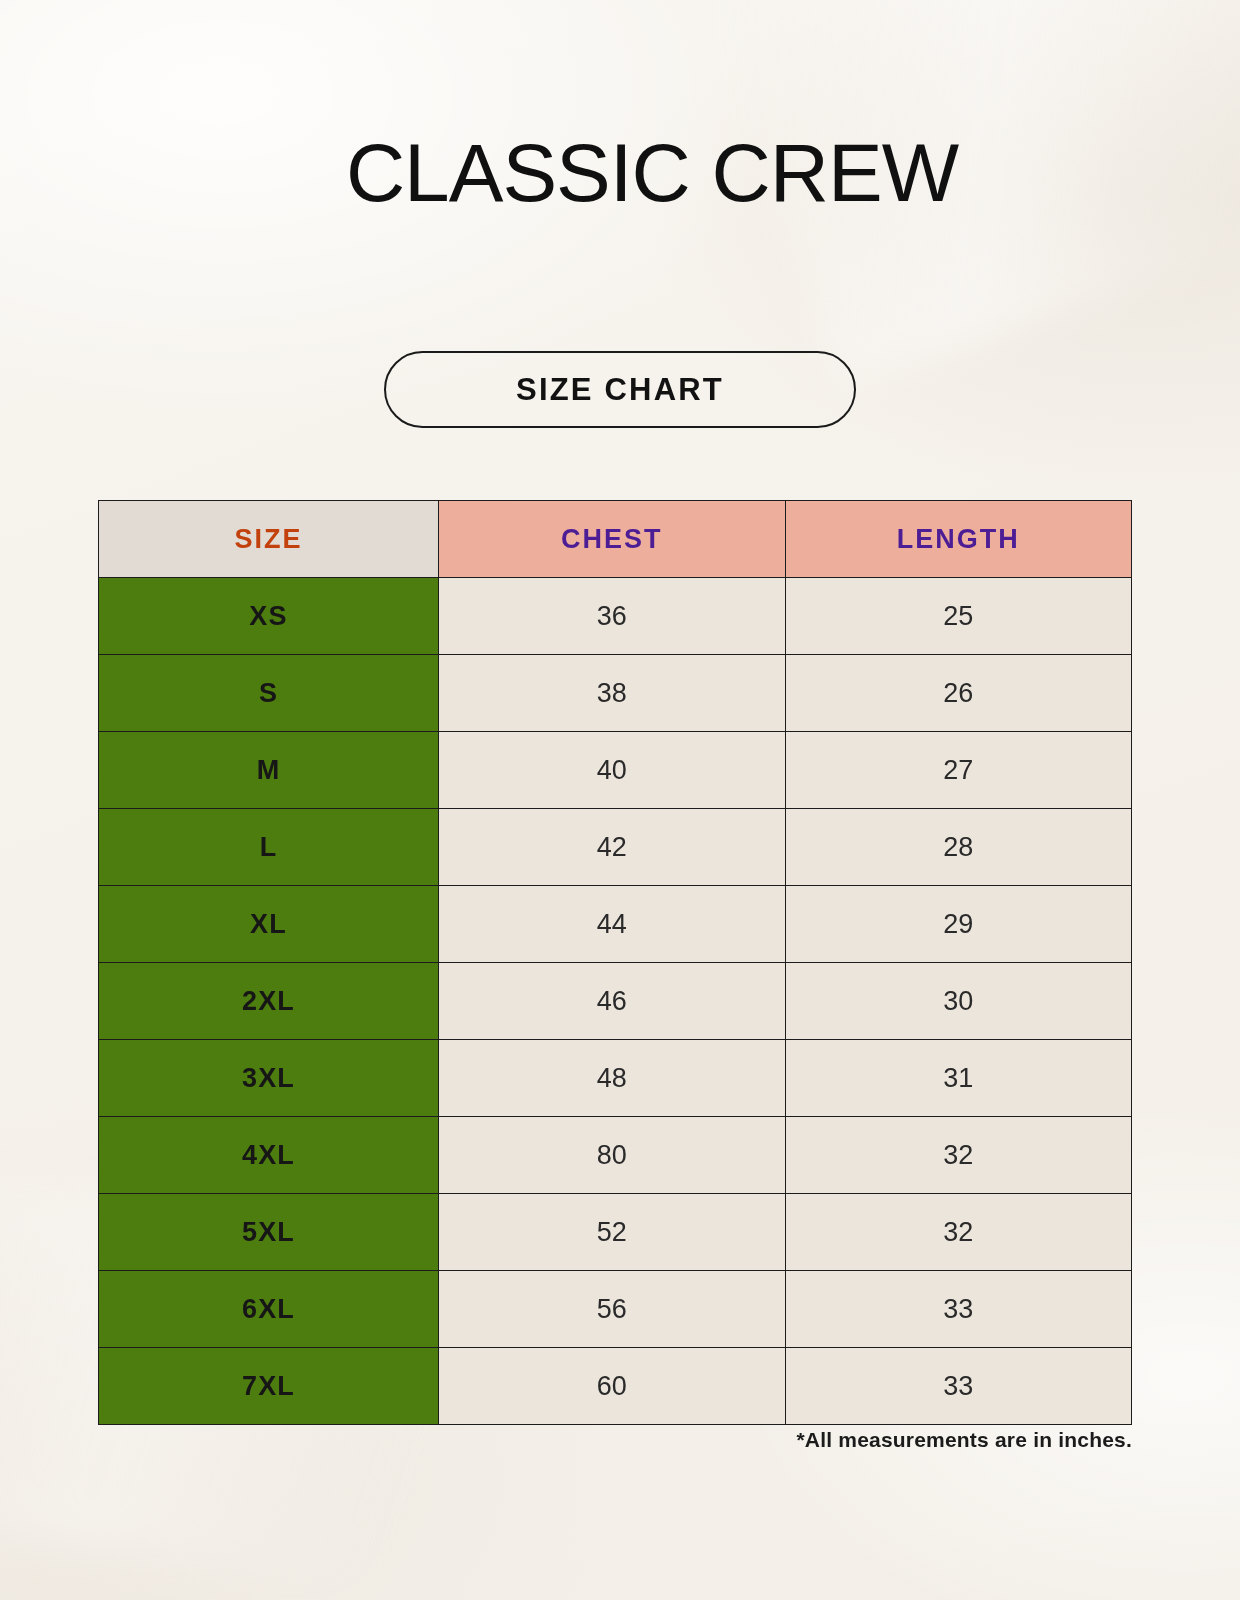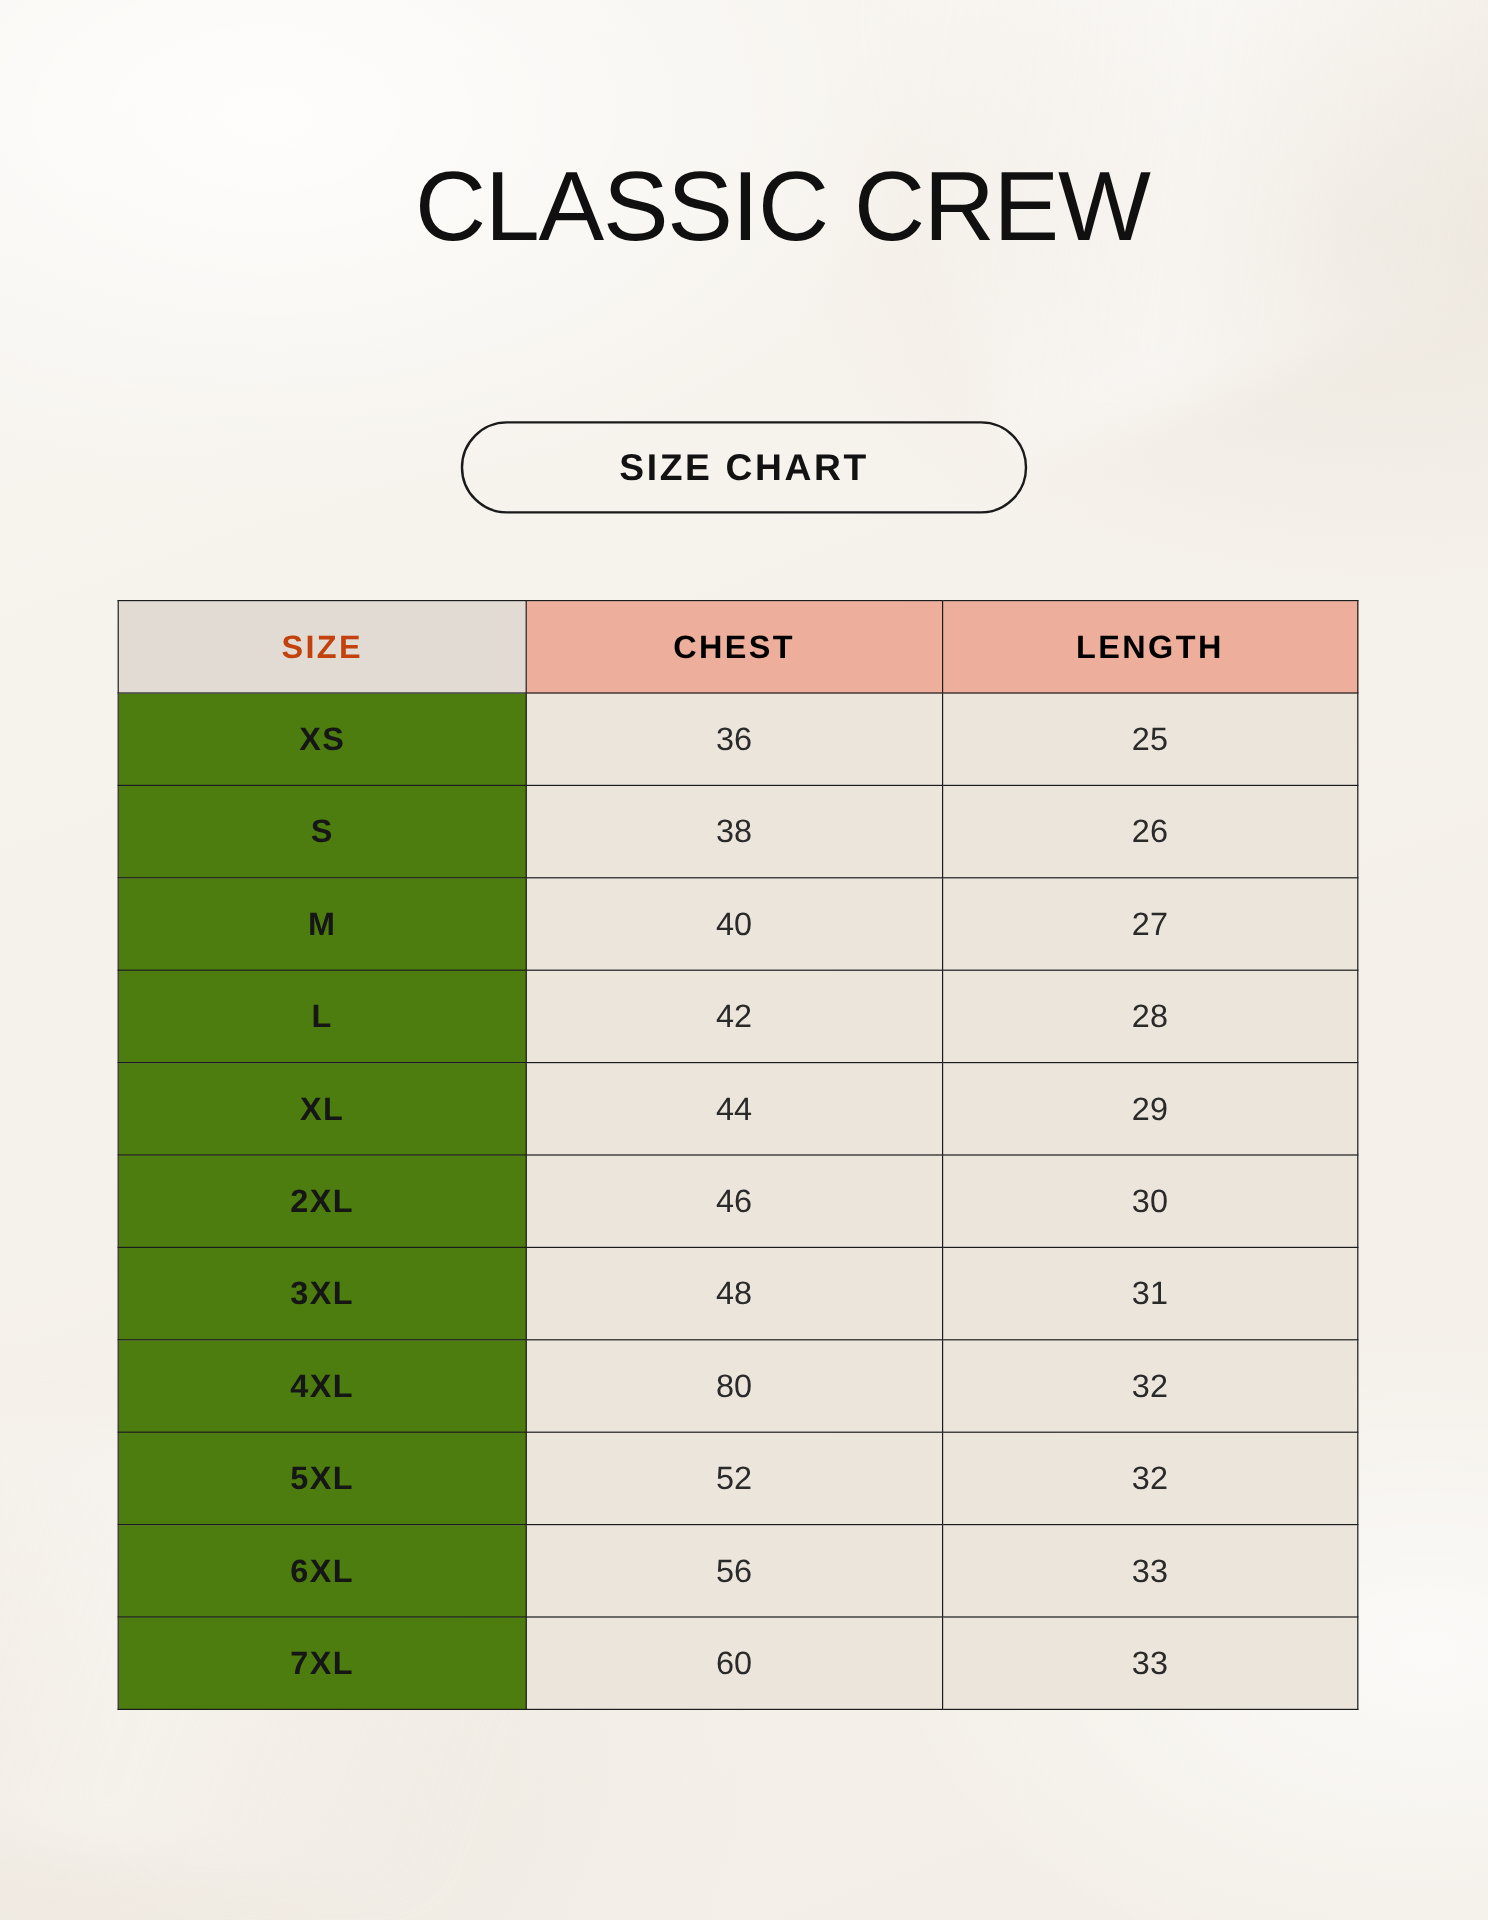--- a/index.html
+++ b/index.html
@@ -113,21 +113,21 @@
     font-weight: bold;
     letter-spacing: 2px;
     color: #c2410c;
     width: 340px;
   }
   th.col-measure {
     background: #edaf9c;
     font-size: 27px;
     font-weight: bold;
     letter-spacing: 2px;
-    color: #000000;
+    color: #4c1d95;
   }
   td.cell-size {
     background: #4d7c0f;
     font-size: 27px;
     font-weight: bold;
     letter-spacing: 1.2px;
     color: #161616;
   }
   td.cell-value {
     background: #ece5dc;
@@ -226,14 +226,15 @@
         </tr>
         <tr>
           <td class="cell-size">7XL</td>
           <td class="cell-value">60</td>
           <td class="cell-value">33</td>
         </tr>
       </tbody>
     </table>
   </div>
 
+  <div class="footnote">*All measurements are in inches.</div>
 
 </div>
 
 </body></html>

